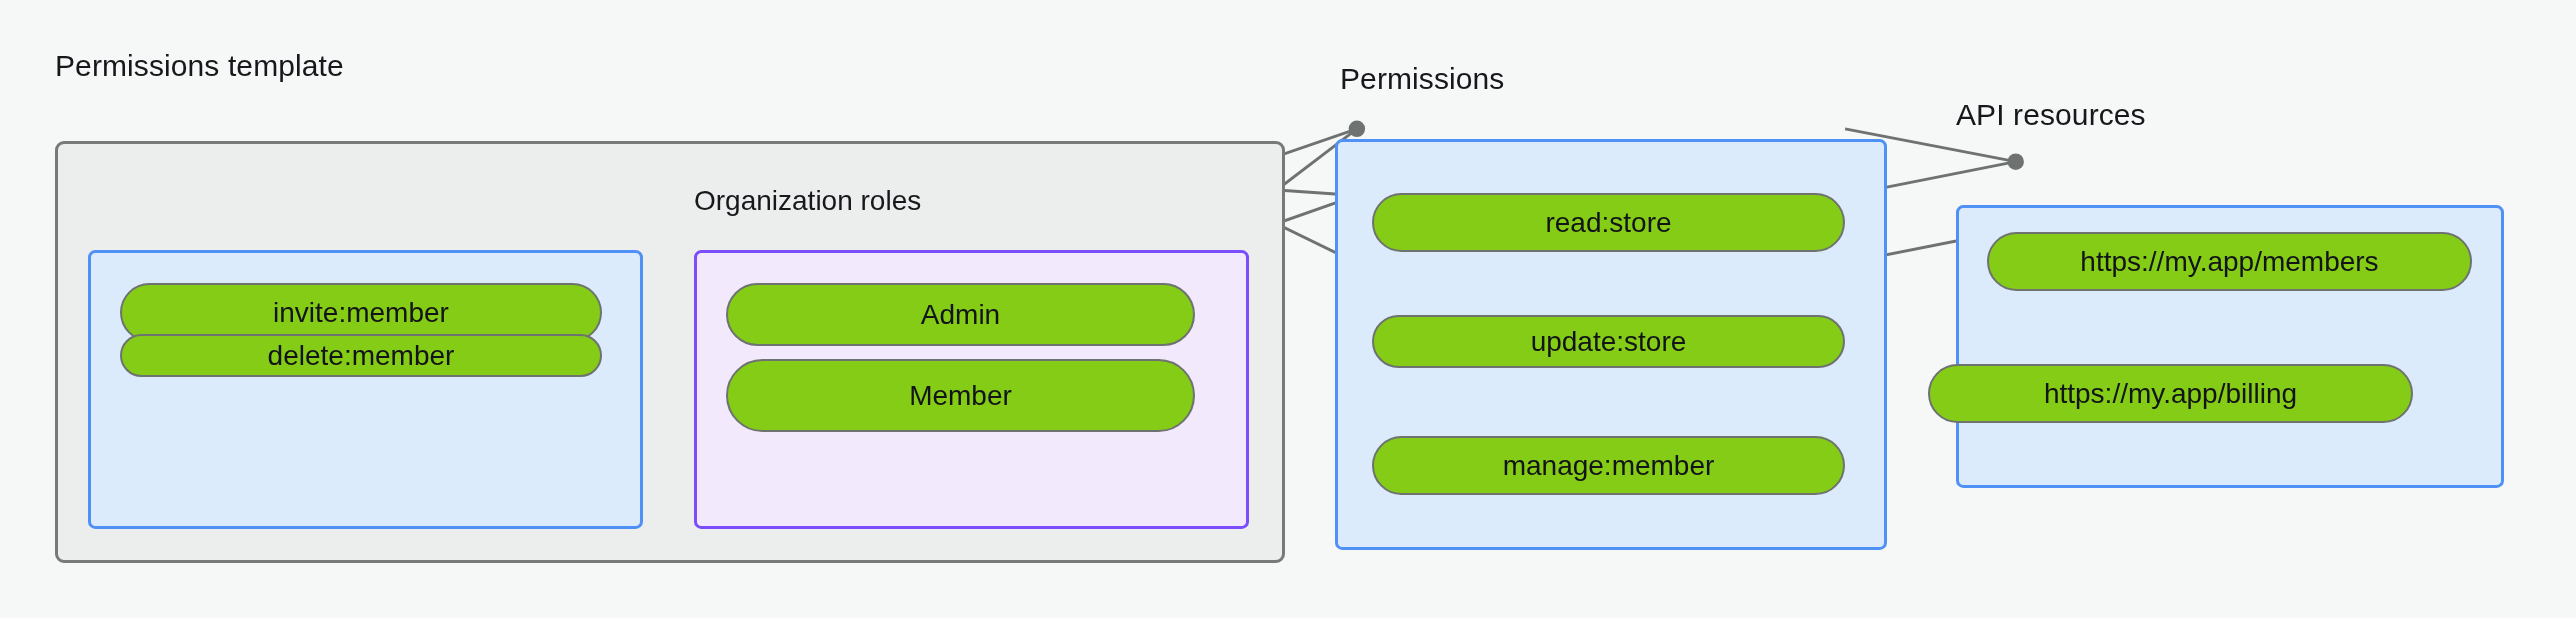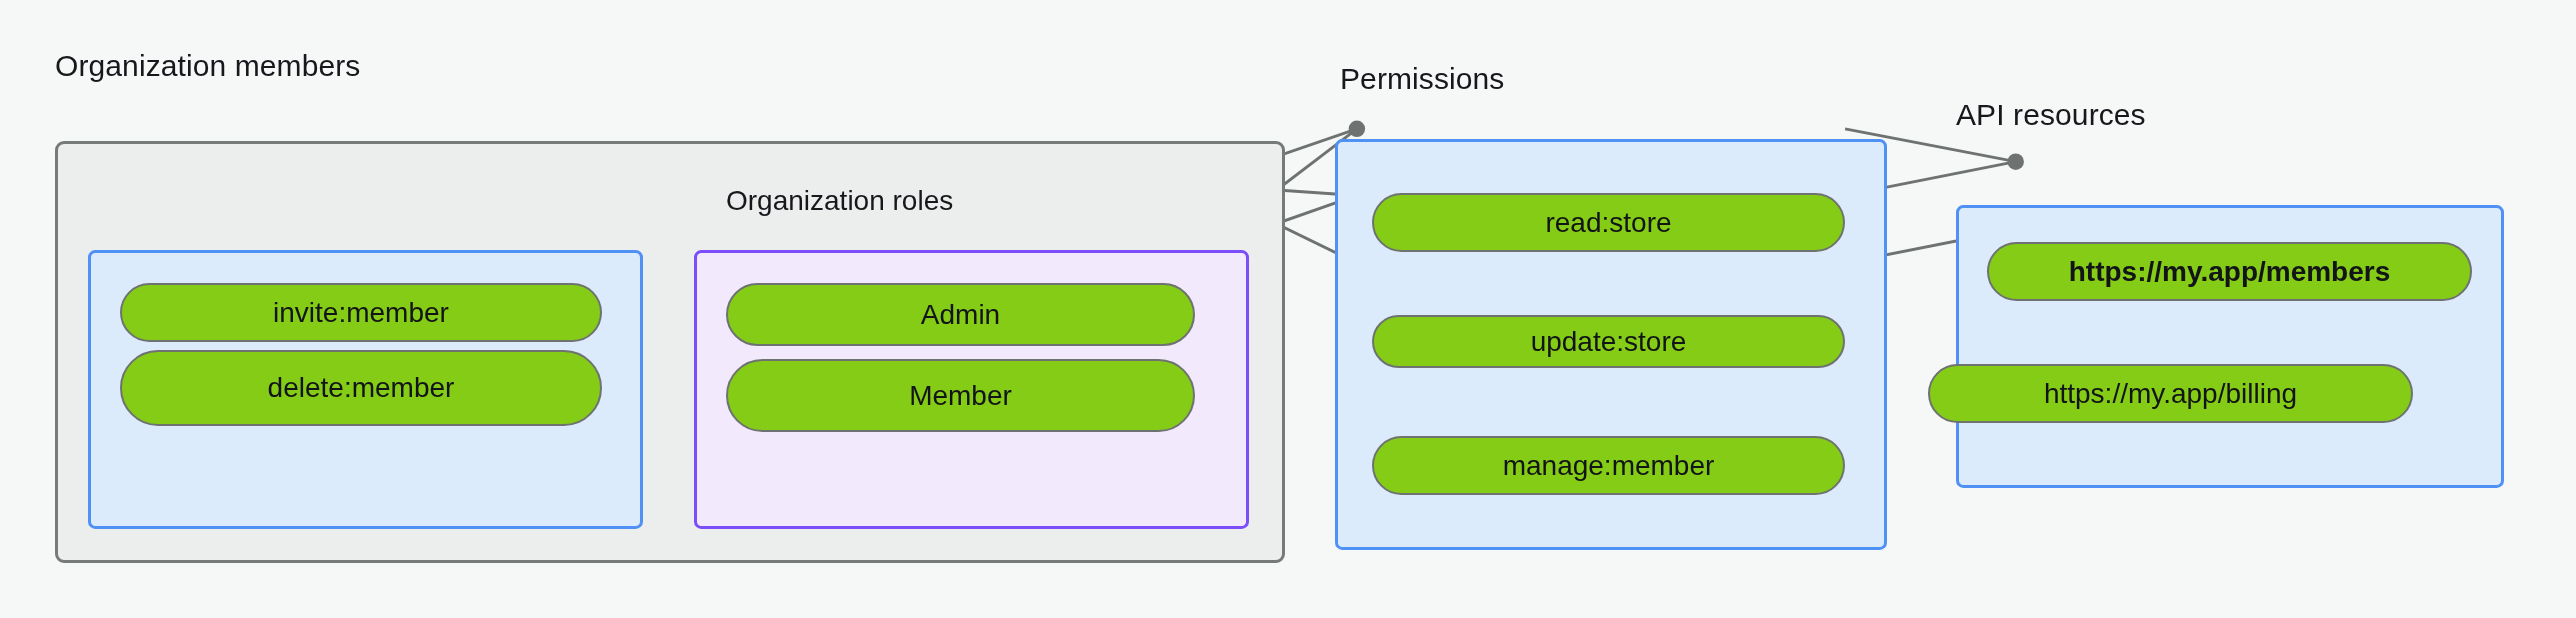--- a/index.html
+++ b/index.html
@@ -122,32 +122,32 @@
 
     <circle cx="660" cy="202" r="9"></circle>
     <circle cx="660" cy="276" r="9"></circle>
     <circle cx="1487" cy="141" r="9"></circle>
     <circle cx="1487" cy="214" r="9"></circle>
     <circle cx="1487" cy="288" r="9"></circle>
     <circle cx="2209" cy="177" r="9"></circle>
     <circle cx="2209" cy="251" r="9"></circle>
   </svg>
 
-  <div class="group-title" style="left:55px; top:51px;">Organization members</div>
+  <div class="group-title" style="left:55px; top:51px;">Permissions template</div>
 
   <div class="outer-box" style="left:55px; top:141px; width:1230px; height:422px;"></div>
 
 
   <div class="sub-box blue" style="left:88px; top:250px; width:555px; height:279px;"></div>
 
   <div class="node" style="left:120px; top:283px; width:482px; height:59px;">invite:member</div>
 
-  <div class="node" style="left:120px; top:350px; width:482px; height:76px;">delete:member</div>
+  <div class="node" style="left:120px; top:334px; width:482px; height:43px;">delete:member</div>
 
-  <div class="section-title" style="left:694px; top:187px;margin-left:32px;">Organization roles</div>
+  <div class="section-title" style="left:694px; top:187px;">Organization roles</div>
 
   <div class="sub-box purple" style="left:694px; top:250px; width:555px; height:279px;"></div>
 
   <div class="node" style="left:726px; top:283px; width:469px; height:63px;">Admin</div>
 
   <div class="node" style="left:726px; top:359px; width:469px; height:73px;">Member</div>
 
   <div class="group-title" style="left:1340px; top:64px;text-align:center;">Permissions</div>
 
   <div class="sub-box blue" style="left:1335px; top:139px; width:552px; height:411px;"></div>
@@ -155,18 +155,18 @@
   <div class="node" style="left:1372px; top:193px; width:473px; height:59px;">read:store</div>
 
   <div class="node" style="left:1372px; top:315px; width:473px; height:53px;">update:store</div>
 
   <div class="node" style="left:1372px; top:436px; width:473px; height:59px;">manage:member</div>
 
   <div class="group-title" style="left:1956px; top:100px;">API resources</div>
 
   <div class="sub-box blue" style="left:1956px; top:205px; width:548px; height:283px;"></div>
 
-  <div class="node" style="left:1987px; top:242px; width:485px; height:59px;font-weight:bold;">https://my.app/members</div>
+  <div class="node" style="left:1987px; top:232px; width:485px; height:59px;">https://my.app/members</div>
 
   <div class="node" style="left:1928px; top:364px; width:485px; height:59px;">https://my.app/billing</div>
 
 </div>
 
 
 </body></html>

